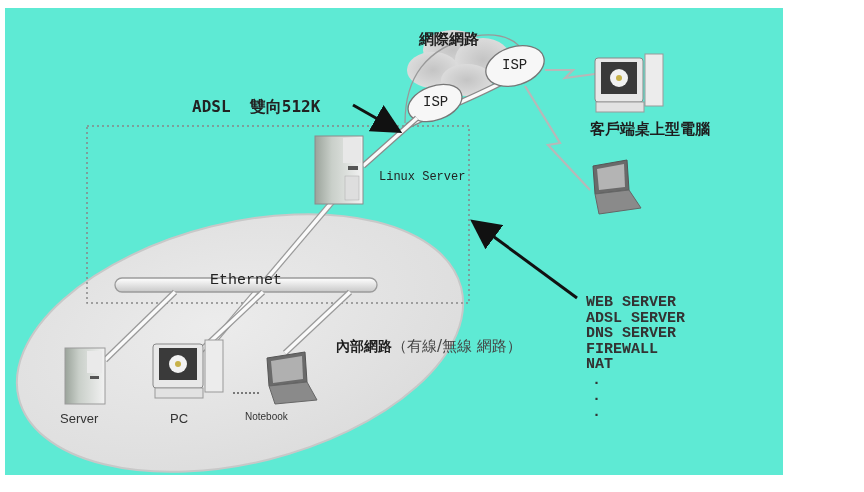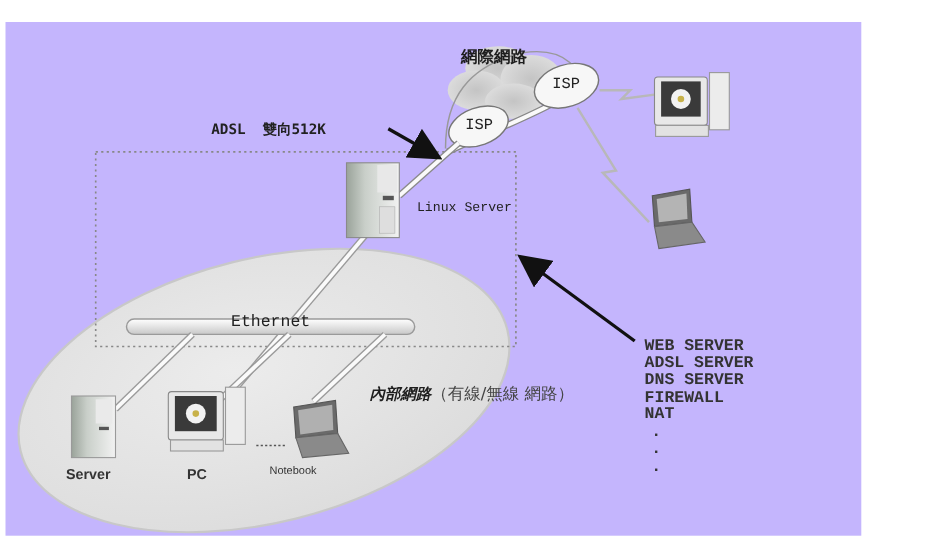--- a/index.html
+++ b/index.html
@@ -1,19 +1,19 @@
 <!DOCTYPE html>
 <html><head>
 <meta charset="utf-8">
 <style>
   html, body { margin:0; padding:0; background:#ffffff; }
   body { width:864px; height:492px; position:relative; overflow:hidden;
          font-family:"DejaVu Sans", sans-serif; }
-  #canvas { position:absolute; left:5px; top:20px; width:778px; height:467px;
-            background:#c4b5fd; overflow:hidden; }
+  #canvas { position:absolute; left:5px; top:8px; width:778px; height:467px;
+            background:#5eead4; overflow:hidden; }
   svg { position:absolute; left:0; top:0; }
   .lbl { position:absolute; white-space:nowrap; color:#222; }
   .cjk { font-family:"DejaVu Sans", sans-serif; font-weight:bold; color:#1e1e1e; }
   .mono { font-family:"DejaVu Sans Mono", monospace; font-weight:bold; color:#222; }
   .sans { font-family:"Liberation Sans", sans-serif; font-weight:bold; color:#333; }
   .plain { font-family:Liberation Mono, monospace; color:#333; }
   .svc { position:absolute; left:581px; top:287px; font-family:Liberation Mono, monospace;
          font-weight:bold; font-size:15px; line-height:15.5px; color:#333; }
   .svc div { white-space:nowrap; }
   .svc .dot { padding-left:6px; line-height:16px; }
@@ -130,34 +130,35 @@
       <polygon points="590,186 624,182 636,200 594,206" fill="#8a8a8a" stroke="#666"></polygon>
     </g>
 
     <line x1="228" y1="385" x2="256" y2="385" stroke="#555" stroke-width="1.5" stroke-dasharray="2,2"></line>
   </svg>
 
   <div class="lbl cjk" style="left:414px;top:22px;font-size:15px;">網際網路</div>
   <div class="lbl plain" style="left:497px;top:49px;font-size:14px;color:#222;">ISP</div>
   <div class="lbl plain" style="left:418px;top:86px;font-size:14px;color:#222;">ISP</div>
 
-  <div class="lbl mono" style="left:187px;top:89px;font-size:13px;white-space:pre;">ADSL  雙向512K</div>
+  <div class="lbl mono" style="left:187px;top:89px;font-size:16px;white-space:pre;">ADSL  雙向512K</div>
 
   <div class="lbl plain" style="left:374px;top:162px;font-size:12px;color:#222;">Linux Server</div>
 
   <div class="lbl plain" style="left:205px;top:264px;font-size:15px;color:#222;">Ethernet</div>
 
   <div class="lbl" style="left:331px;top:328px;">
-    <span class="cjk" style="font-size:14px;font-style:italic;">內部網路</span><span style="font-size:15px;color:#444;">（有線/無線  網路）</span>
+    <span class="cjk" style="font-size:14px;">內部網路</span><span style="font-size:15px;color:#444;">（有線/無線  網路）</span>
   </div>
 
-  <div class="lbl sans" style="left:55px;top:403px;font-size:13px;font-weight:bold;text-align:right;">Server</div>
-  <div class="lbl sans" style="left:165px;top:403px;font-size:13px;font-weight:bold;">PC</div>
+  <div class="lbl sans" style="left:55px;top:403px;font-size:13px;font-weight:normal;text-align:right;">Server</div>
+  <div class="lbl sans" style="left:165px;top:403px;font-size:13px;font-weight:normal;">PC</div>
   <div class="lbl sans" style="left:240px;top:403px;font-size:10px;font-weight:normal;">Notebook</div>
 
+  <div class="lbl cjk" style="left:585px;top:112px;font-size:15px;">客戶端桌上型電腦</div>
 
   <div class="svc">
     <div>WEB SERVER</div>
     <div>ADSL SERVER</div>
     <div>DNS SERVER</div>
     <div>FIREWALL</div>
     <div>NAT</div>
     <div class="dot">.</div>
     <div class="dot">.</div>
     <div class="dot">.</div>

